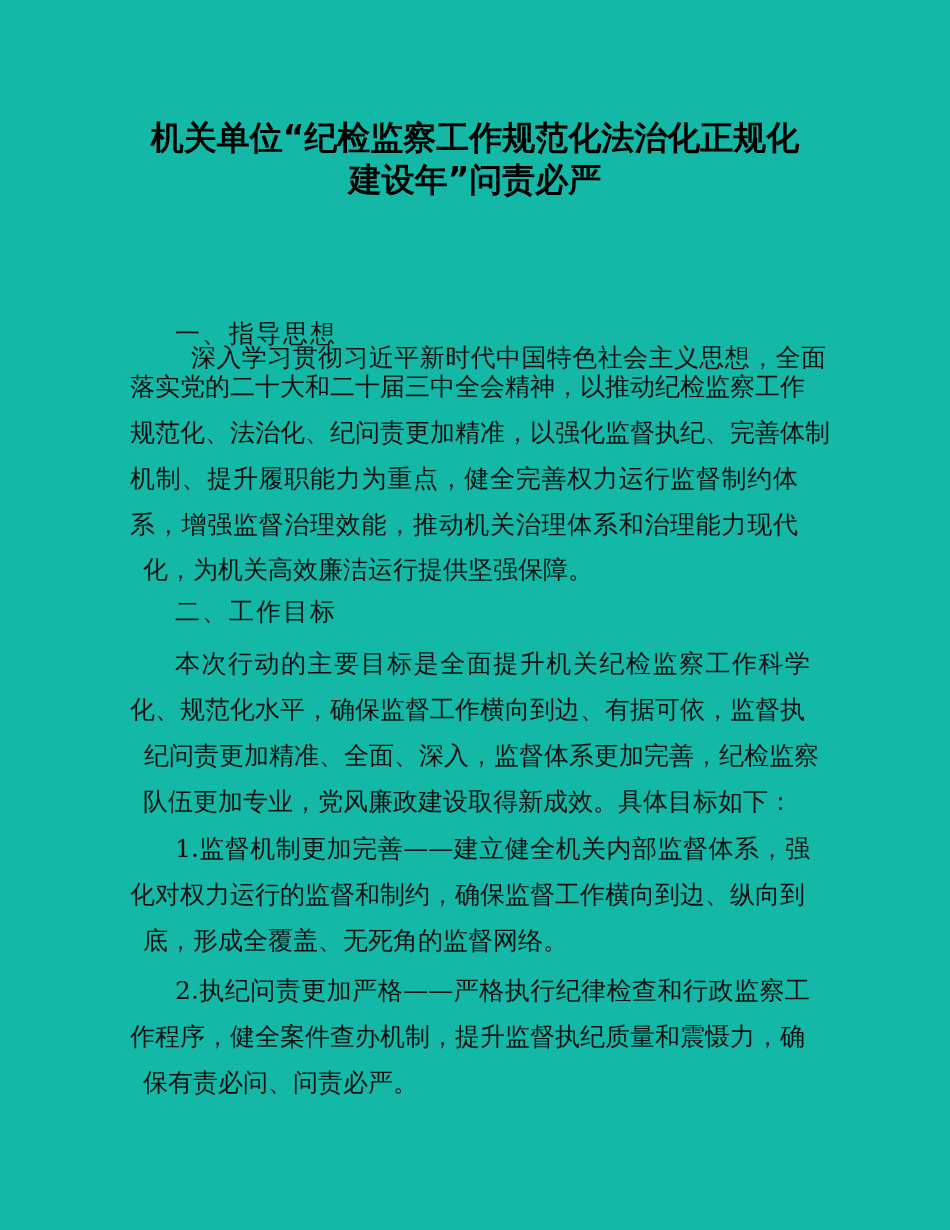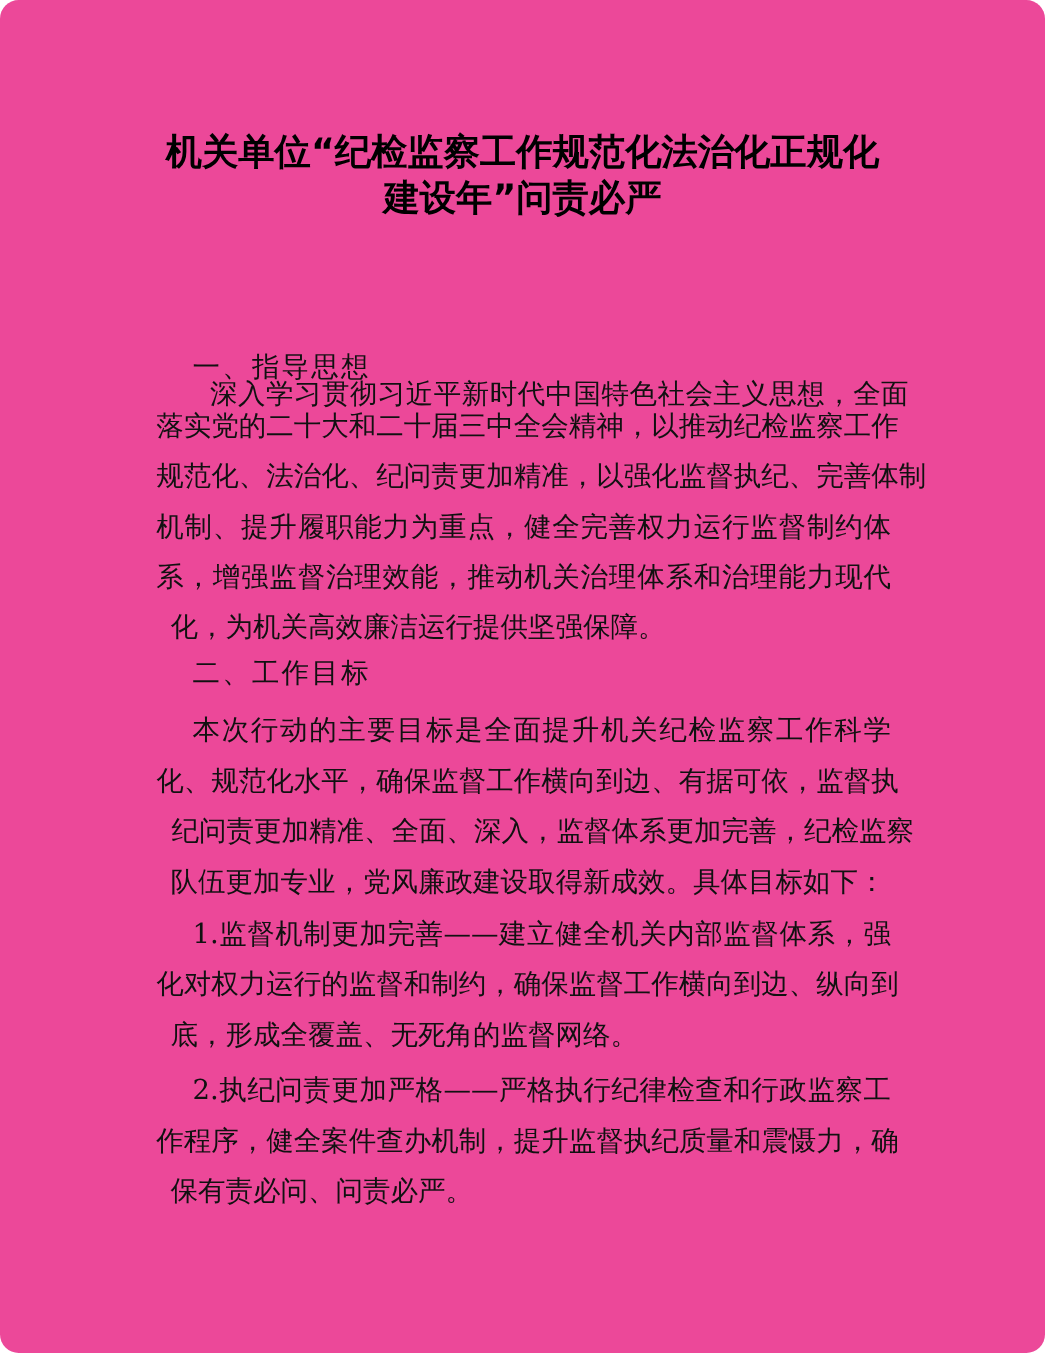--- a/index.html
+++ b/index.html
@@ -12,39 +12,38 @@
       height: 1230px;
       position: relative;
       overflow: hidden;
       color: #000000;
     }
     .page {
       position: absolute;
       left: 0; top: 0;
       width: 950px;
       height: 1230px;
-      background: #ec4899;
-      border-radius: 17px;
+      background: #14b8a6;
     }
     .title-line {
       position: absolute;
       left: 0;
       width: 950px;
       text-align: center;
       font-family: "DejaVu Sans", "Liberation Sans", sans-serif;
       font-weight: bold;
       font-size: 33px;
       line-height: 40px;
       letter-spacing: 0px;
       color: #000;
       white-space: nowrap;
     }
     .line {
       position: absolute;
-      left: 142px;
+      left: 130px;
       width: 668px;
       font-family: "DejaVu Serif", "Liberation Serif", serif;
       font-size: 25px;
       line-height: 32px;
       color: #111;
       white-space: nowrap;
       text-align: justify;
       text-align-last: justify;
     }
     .line.indent {

